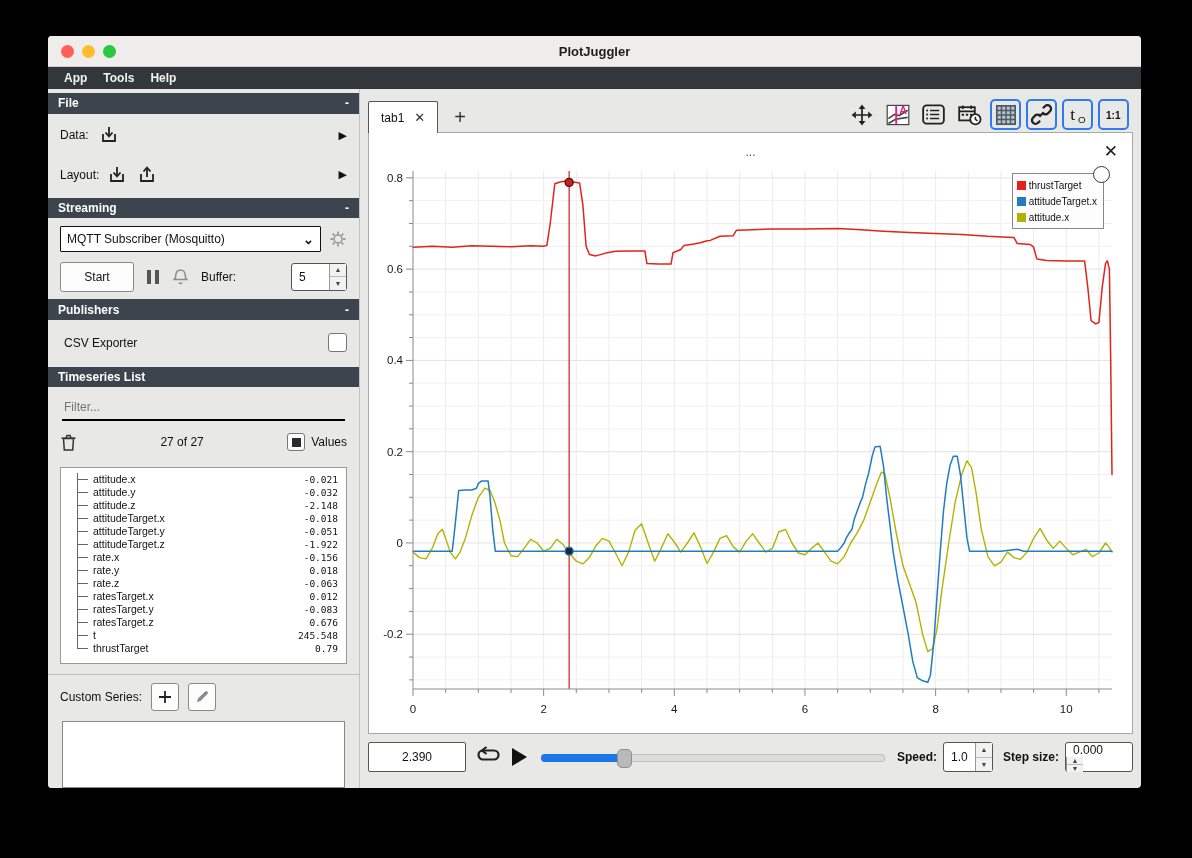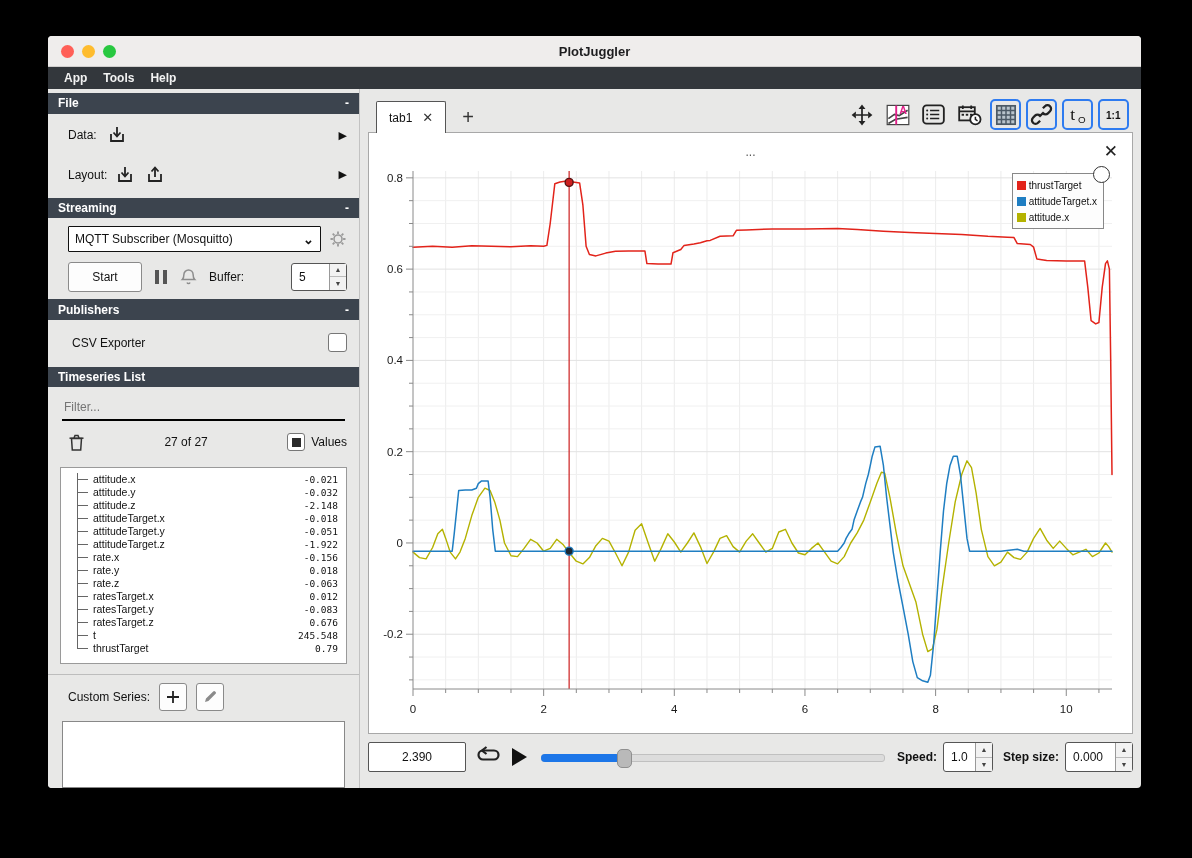--- a/index.html
+++ b/index.html
@@ -13,21 +13,21 @@
   .title{position:absolute;left:0;right:0;text-align:center;font-size:13px;font-weight:bold;color:#1d1d1f;}
   
   .menubar{height:22px;background:#33373c;display:flex;align-items:center;gap:0;padding-left:8px;}
   .menu-item{color:#f2f2f2;font-size:12px;font-weight:bold;padding:0 8px;line-height:22px;}
   .content{display:flex;height:699px;}
   
   .sidebar{width:311px;background:#e8e8e7;display:flex;flex-direction:column;border-right:1px solid #c2c2c2;}
   .sec-head{height:21px;background:#3c444e;color:#fff;font-size:12px;font-weight:bold;
     display:flex;align-items:center;padding:0 10px;justify-content:space-between;margin-top:3px;}
   .sec-head:first-child{margin-top:4px;}
-  .row{display:flex;align-items:center;padding:0 12px;margin-left:8px;}
+  .row{display:flex;align-items:center;padding:0 12px;}
   .lbl{font-size:12px;color:#111;}
   .arrow-exp{margin-left:auto;font-size:11px;color:#111;}
   .icon-btn{display:inline-flex;align-items:center;justify-content:center;}
   svg{display:block;}
   .combo{flex:1;height:24px;background:#fff;border:1.5px solid #111;border-radius:1px;display:flex;align-items:center;
     font-size:12px;padding:0 6px;justify-content:space-between;color:#111;}
   .chev{font-size:13px;font-weight:bold;}
   .btn{background:#fdfdfd;border:1px solid #8a8a8a;border-radius:3px;font-size:12px;color:#111;
     display:flex;align-items:center;justify-content:center;}
   .spin{background:#fff;border:1px solid #555;border-radius:3px;display:flex;align-items:stretch;height:26px;}
@@ -44,21 +44,21 @@
   .ts-row{display:flex;align-items:center;height:13px;}
   .ts-tick{width:11px;height:1px;background:#666;margin-left:10px;margin-right:5px;flex:none;}
   .ts-name{font-size:10.5px;color:#111;flex:1;}
   .ts-val{font-family:"DejaVu Sans Mono",monospace;font-size:9.5px;color:#111;}
   .divider{height:1px;background:#bdbdbd;margin:10px 0 0 0;}
   .custom-box{background:#fff;border:1px solid #888;margin:4px 14px 0 14px;height:66px;}
   
   .main{flex:1;display:flex;flex-direction:column;padding:12px 8px 16px 8px;}
   .tabbar{display:flex;align-items:flex-end;height:32px;position:relative;}
   .tab{background:#fff;border:1px solid #555;border-bottom:none;border-radius:2px 2px 0 0;height:31px;
-    display:flex;align-items:center;padding:0 12px;gap:10px;margin-left:8px;z-index:2;}
+    display:flex;align-items:center;padding:0 12px;gap:10px;margin-left:0;z-index:2;}
   .tab-label{font-size:12px;color:#111;}
   .tab-close{font-size:13px;color:#333;}
   .tab-plus{font-size:20px;color:#333;margin-left:16px;margin-bottom:4px;}
   .pj-toolbar{position:absolute;right:4px;top:-2px;display:flex;gap:5px;align-items:center;}
   .tool-btn{width:27px;height:27px;display:flex;align-items:center;justify-content:center;border-radius:5px;border:2px solid transparent;}
   .tool-btn.active{border-color:#2e7bf0;}
   .plot-panel{flex:1;background:#fff;border:1px solid #a8a8a8;position:relative;margin-top:-1px;}
   .plot-title{position:absolute;top:12px;left:0;right:0;text-align:center;font-size:12px;color:#555;}
   .plot-close{position:absolute;top:10px;right:14px;font-size:17px;color:#222;line-height:1;}
   #chart{position:absolute;left:0;top:26px;right:0;bottom:0;}
@@ -539,21 +539,21 @@
         </div>
         <span class="small-lbl">Speed:</span>
         <div class="spin" style="width:48px;height:28px;">
           <div class="val">1.0</div>
           <div class="arrows">
               <div>▲</div>
               <div>▼</div>
             </div>
         </div>
         <span class="small-lbl" style="margin-left:4px">Step size:</span>
-        <div class="spin" style="width:66px;height:28px;">
+        <div class="spin" style="width:66px;height:28px;flex-direction:column;">
           <div class="val">0.000</div>
           <div class="arrows">
               <div>▲</div>
               <div>▼</div>
             </div>
         </div>
       </div>
     </div>
   </div>
 </div>

